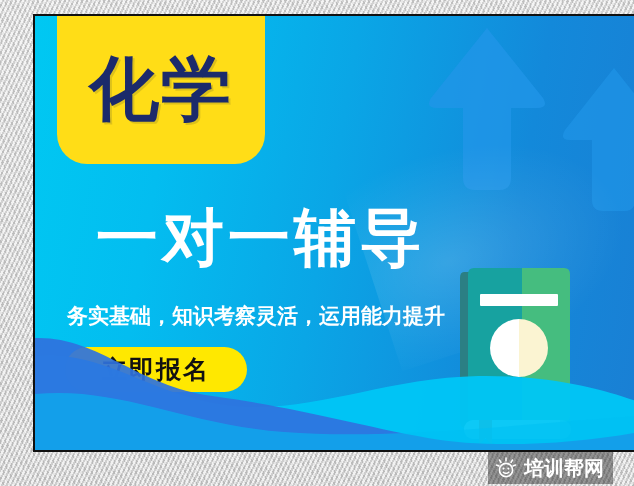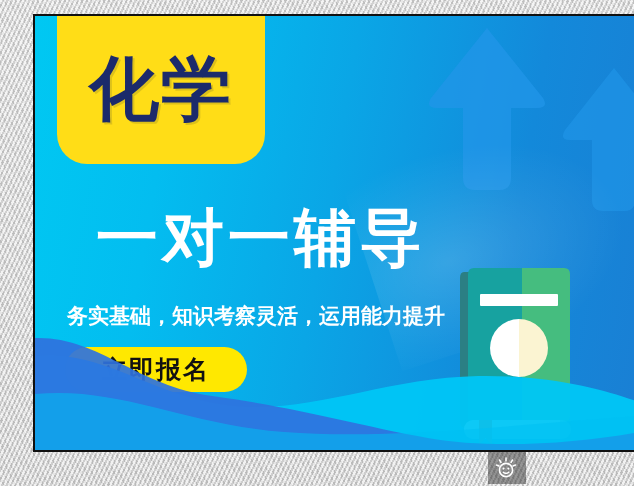--- a/index.html
+++ b/index.html
@@ -240,15 +240,16 @@
           <line x1="17.5" y1="3" x2="16" y2="5.5"></line>
           <line x1="1.5" y1="8" x2="4" y2="9"></line>
           <line x1="20.5" y1="8" x2="18" y2="9"></line>
         </g>
         <circle cx="11" cy="13" r="6.6" fill="none" stroke="#ffffff" stroke-width="1.6"></circle>
         <circle cx="8.6" cy="11.6" r="1.1" fill="#ffffff"></circle>
         <circle cx="13.4" cy="11.6" r="1.1" fill="#ffffff"></circle>
         <path d="M8.3 15.2 Q11 17.6 13.7 15.2" fill="none" stroke="#ffffff" stroke-width="1.5" stroke-linecap="round"></path>
       </svg>
     </span>
+    <span class="wm-text">培训帮网</span>
   </div>
 
 </div>
 
 </body></html>

